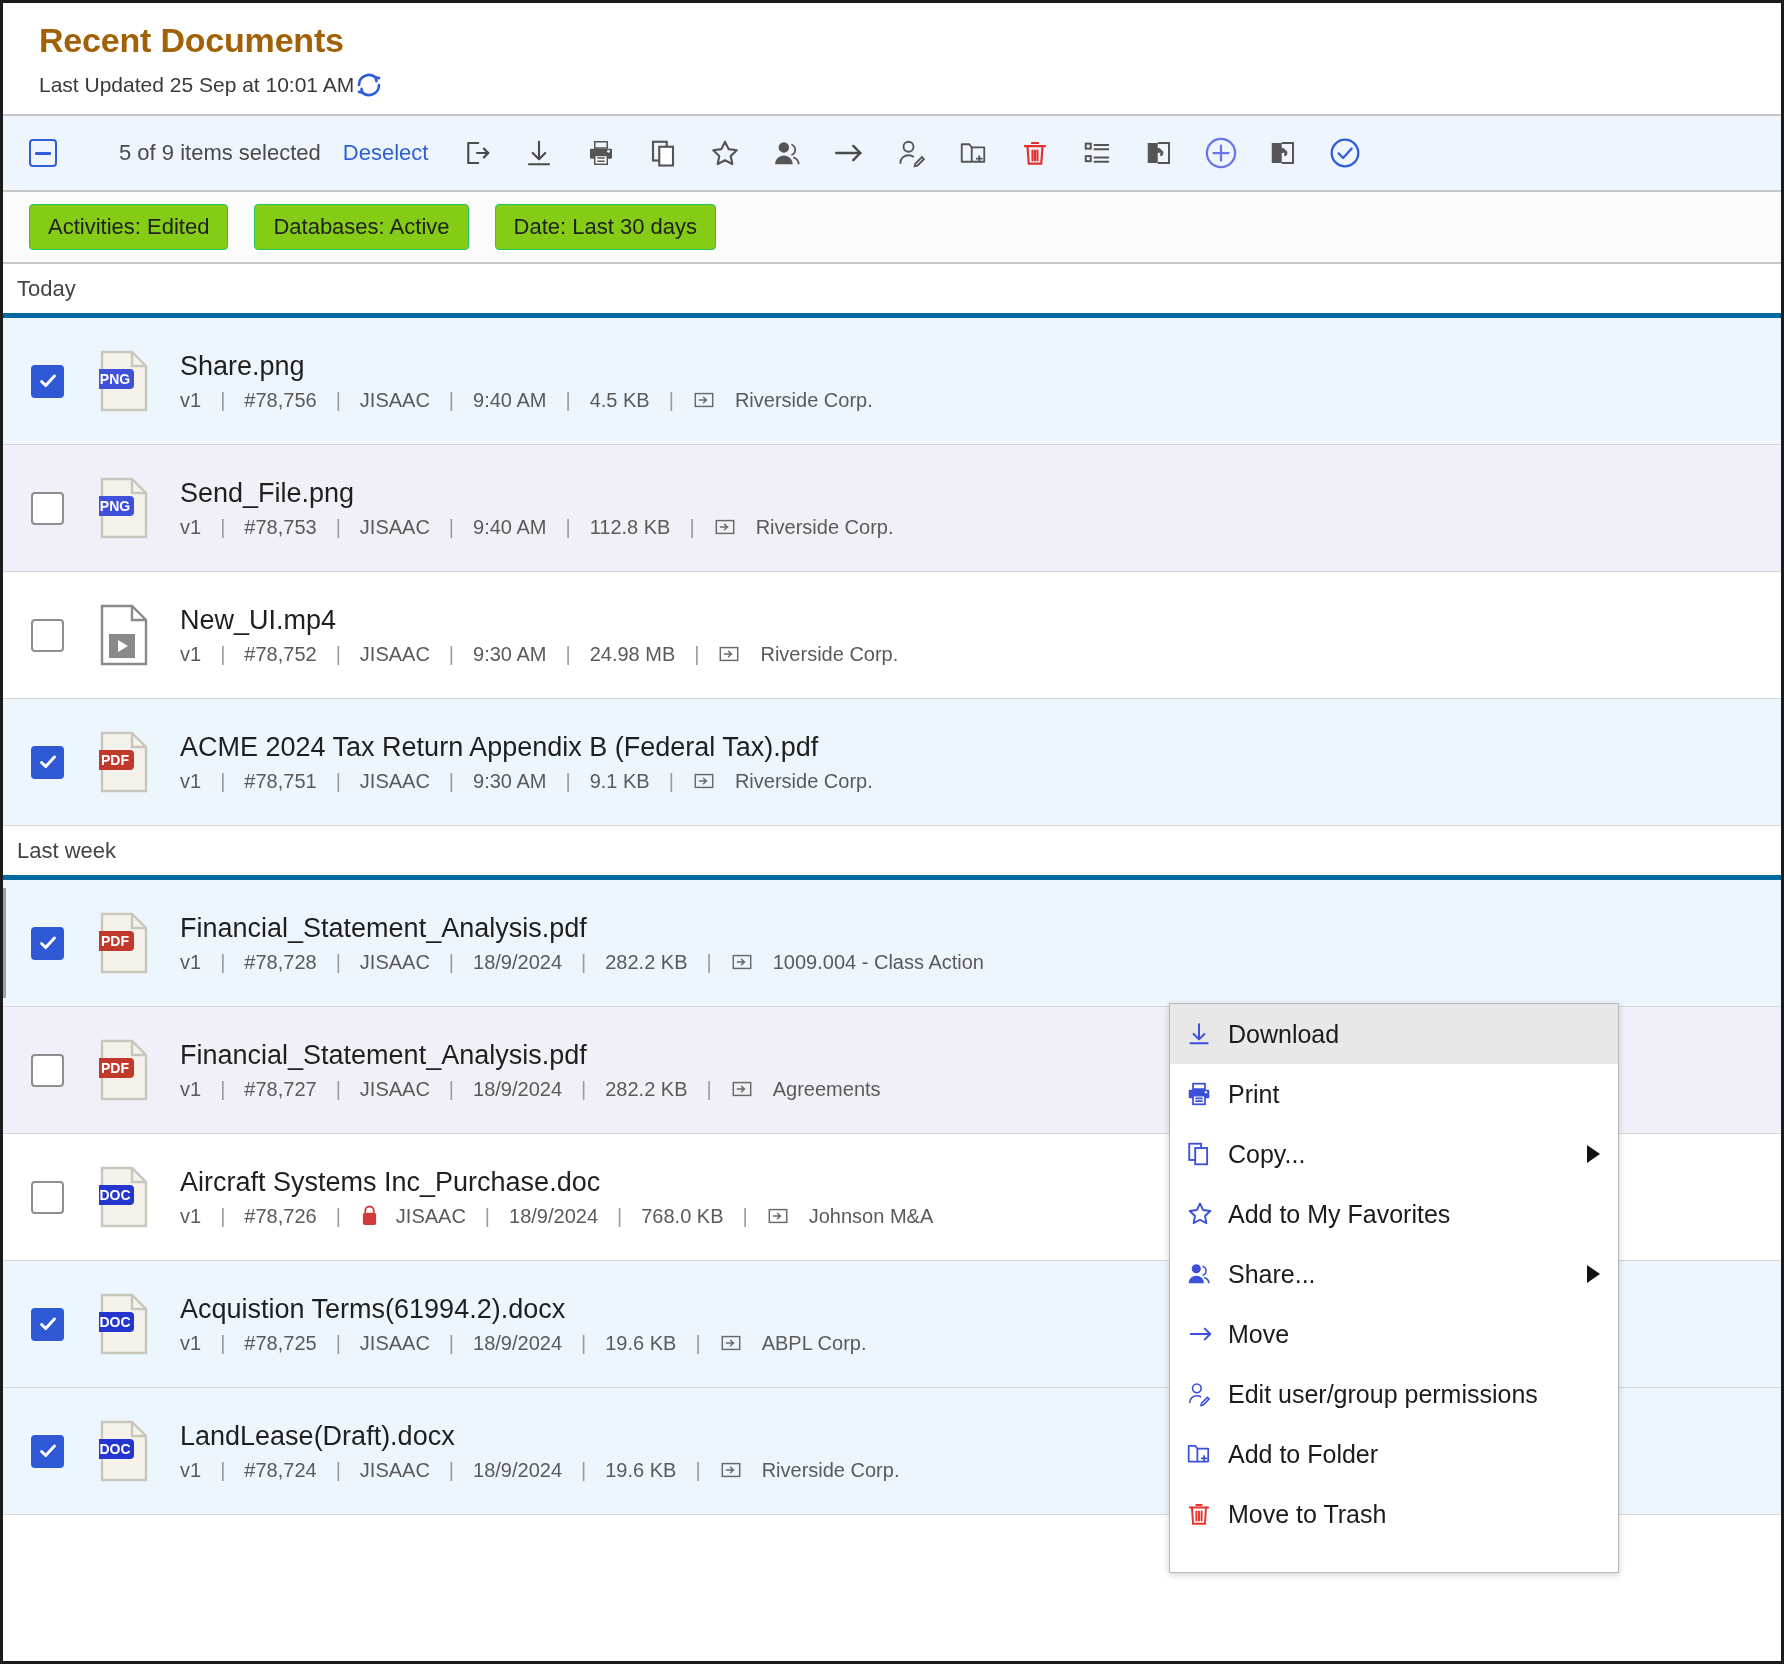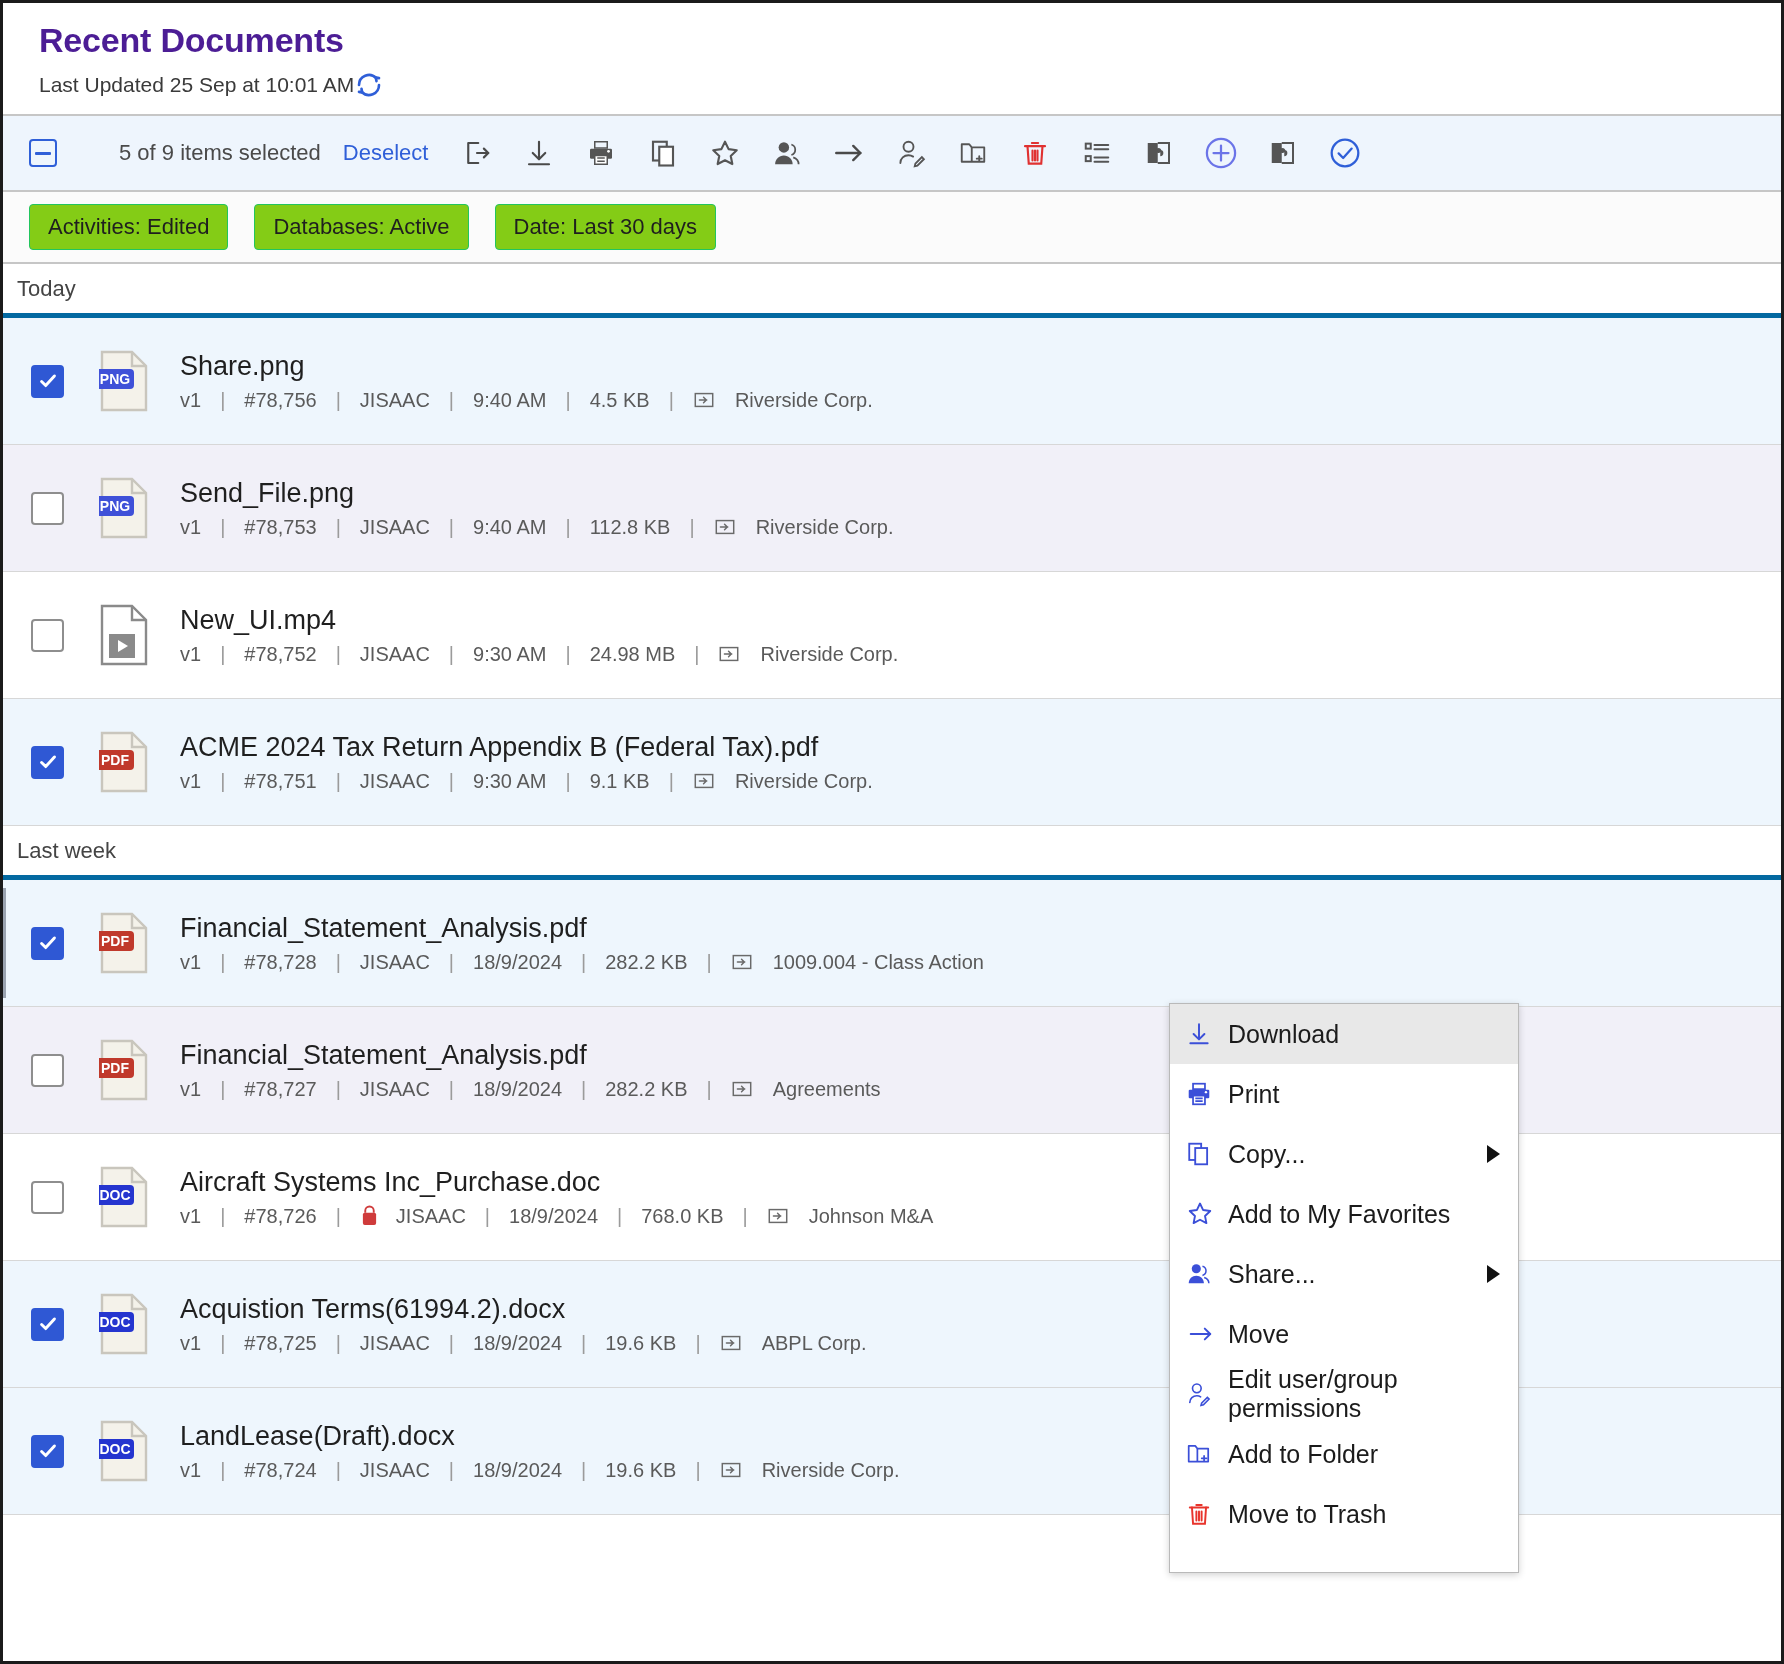--- a/index.html
+++ b/index.html
@@ -15,21 +15,21 @@
     position: relative;
     width: 1784px; height: 1664px;
     border: 3px solid #1b1b1b;
     background: #ffffff;
     overflow: hidden;
   }
 
   
   .header { padding: 18px 36px 14px 36px; background:#fff; }
   .page-title {
-    font-size: 34px; font-weight: 700; color:#4c1d95;
+    font-size: 34px; font-weight: 700; color:#a16207;
     letter-spacing: -0.2px; margin:0 0 10px 0; line-height: 1.15;
   }
   .subline { display:flex; align-items:center; }
   .subline .lastupd { font-size: 21px; color:#3a3a3a; }
   .refresh-icon { display:inline-flex; align-items:center; }
 
   
   .selbar {
     display:flex; align-items:center;
     background: #eef5fd;
@@ -107,21 +107,21 @@
   .fname { font-size: 27px; color:#1f1f1f; line-height:1.15; }
   .fmeta { font-size: 20px; color:#5a5a5a; display:flex; align-items:center; gap:12px; line-height:1.2;}
   .fmeta .sep { color:#9b9b9b; padding: 0 7px; }
   .fmeta .dbicon { display:inline-flex; align-items:center; margin-right:8px; }
   .fmeta .lock { display:inline-flex; align-items:center; margin: 0 6px 0 1px; }
 
   
   .ctxmenu {
     position:absolute;
     left: 1166px; top: 1000px;
-    width: 350px;
+    width: 450px;
     background:#ffffff;
     border:1px solid #b9b9b9;
     box-shadow: 0 2px 7px rgba(0,0,0,0.18);
     padding-bottom: 28px;
     z-index: 30;
   }
   .mi {
     display:flex; align-items:center;
     height: 60px; padding: 0 16px 0 16px;
     font-size: 25px; color:#1b1b1b; cursor:pointer;

